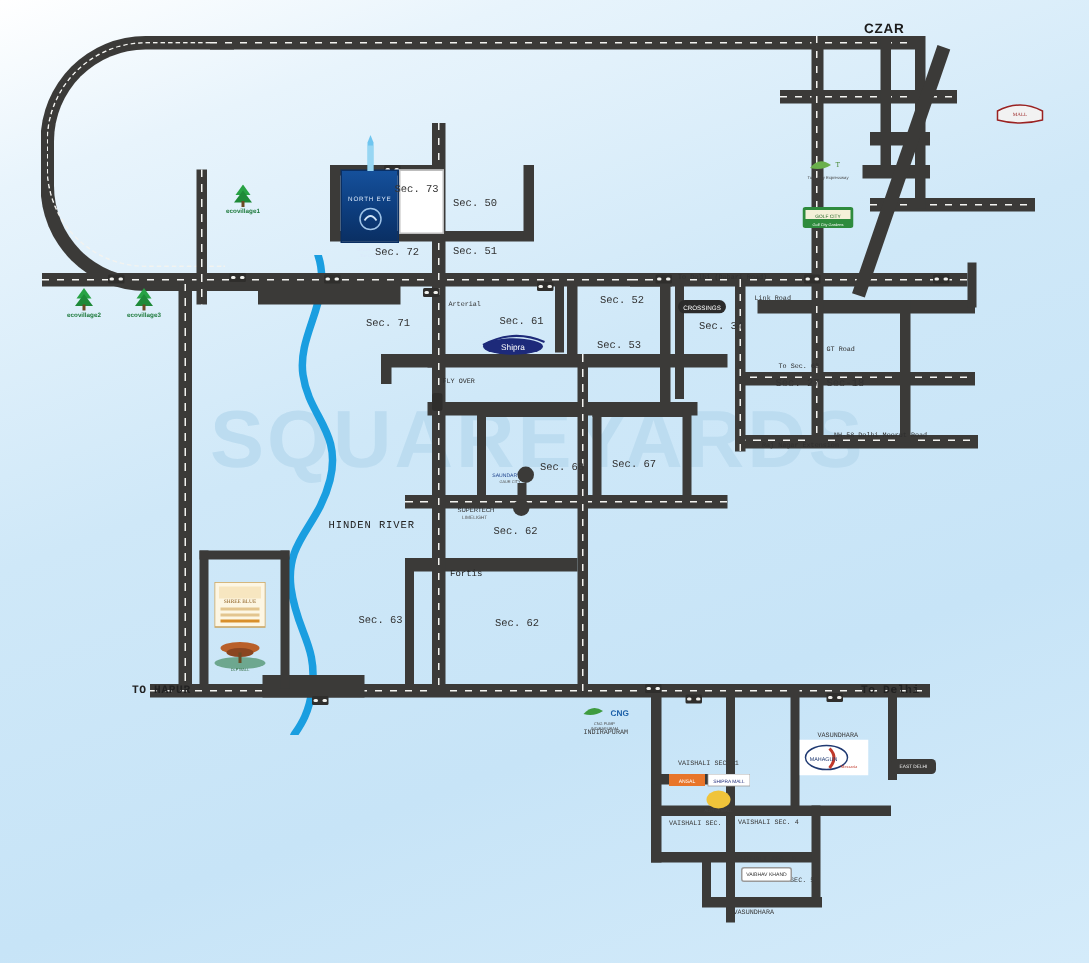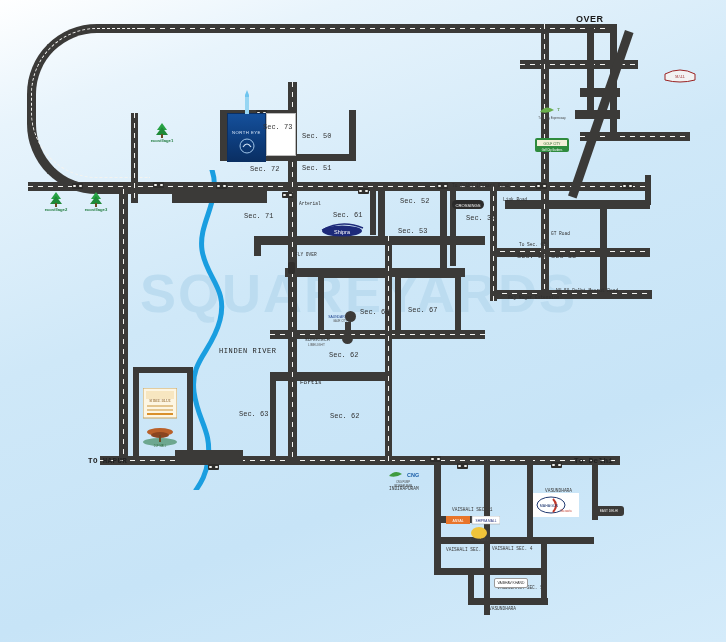--- a/index.html
+++ b/index.html
@@ -235,21 +235,21 @@
   <div class="eco" style="left:79px;top:192px;">
     <svg class="tree" width="18" height="16" viewBox="0 0 18 16">
       <polygon points="9,0 14,7 4,7" fill="#27a244"></polygon>
         <polygon points="9,4 15,12 3,12" fill="#1e8a38"></polygon>
       <rect x="8" y="11" width="2" height="4" fill="#6b4a23"></rect>
     </svg>
     <span class="cap">ecovillage3</span>
   </div>
 
   <div class="czar" style="left:576px;top:14px;">
-    <span>OVER</span>
+    <span>CZAR</span>
   </div>
 
   <div class="lbl sec" style="left:263px;top:124px;">Sec. 73</div>
   <div class="lbl sec" style="left:302px;top:133px;">Sec. 50</div>
   <div class="lbl sec" style="left:250px;top:166px;">Sec. 72</div>
   <div class="lbl sec" style="left:302px;top:165px;">Sec. 51</div>
   <div class="lbl sec" style="left:244px;top:213px;">Sec. 71</div>
   <div class="lbl sec" style="left:333px;top:212px;">Sec. 61</div>
   <div class="lbl sec" style="left:400px;top:198px;">Sec. 52</div>
   <div class="lbl sec" style="left:398px;top:228px;">Sec. 53</div>

